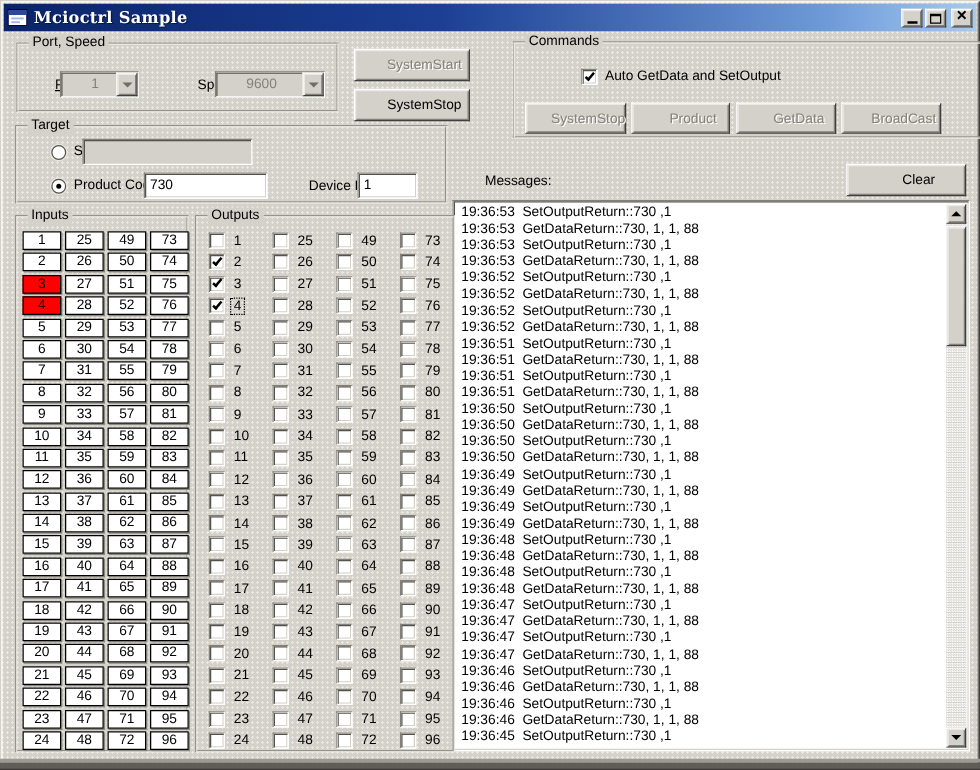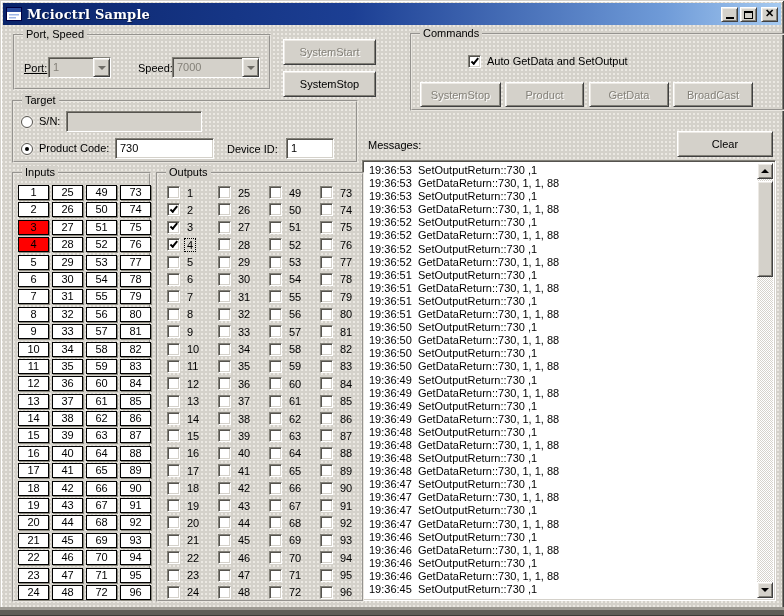--- a/index.html
+++ b/index.html
@@ -6,21 +6,21 @@
   * { box-sizing:border-box; }
   .window {
     position:relative; width:784px; height:616px; overflow:hidden;
     font-family:"Liberation Sans", sans-serif; font-size:11px; color:#000;
     background-color:#d4d1ca;
     background-image: radial-gradient(#ebe8e2 0.9px, transparent 1px);
     background-size:4px 4px;
     box-shadow: inset 1px 1px 0 #d4d1ca, inset -1px 0 0 #404040,
                 inset 2px 2px 0 #ffffff, inset -2px 0 0 #828078;
   }
-  .abs { position:absolute; }
+  .abs { position:absolute;padding-left:20px; }
   
   .titlebar {
     left:3px; top:3px; width:778px; height:22px;
     background:linear-gradient(to right,#0a246a,#1c3f94 45%,#6f9bd8 85%,#a6caf0);
     display:flex; align-items:center; padding:0 3px;
   }
   .title-text {
     color:#fff; font-family:"DejaVu Serif","Liberation Serif",serif;
     font-weight:bold; font-size:13px; margin-left:5px; letter-spacing:0.2px;
     text-shadow:1px 1px 0 rgba(0,0,0,0.45);
@@ -159,33 +159,33 @@
     <span class="grouplabel">Port, Speed</span>
     <span class="abs label" style="left:9px; top:26px;text-decoration:underline;">Port:</span>
     <div class="abs sunken combo" style="left:33px; top:21px; width:63px; height:21px;">
       <span class="cval">1</span>
       <span class="cbtn">
           <span class="arrow-down"></span>
         </span>
     </div>
     <span class="abs label" style="left:123px; top:26px;">Speed:</span>
     <div class="abs sunken combo" style="left:157px; top:21px; width:88px; height:21px;">
-      <span class="cval">7000</span>
+      <span class="cval">9600</span>
       <span class="cbtn">
           <span class="arrow-down"></span>
         </span>
     </div>
   </div>
 
   <div class="abs btn" style="left:283px; top:71px; width:93px; height:26px;">SystemStop</div>
   <div class="abs btn disabled" style="left:283px; top:39px; width:93px; height:26px;">SystemStart</div>
 
   <div class="abs groupbox" style="left:410px; top:33px; width:412px; height:78px;">
     <span class="grouplabel">Commands</span>
-    <div class="abs" style="left:56px; top:20px; display:flex; align-items:flex-start;">
+    <div class="abs" style="left:33px; top:20px; display:flex; align-items:flex-start;">
       <span class="cbox">
           <span class="checkmark"></span>
         </span>
       <span class="label" style="margin-left:6px;">Auto GetData and SetOutput</span>
     </div>
     <div class="abs btn disabled" style="left:8px; top:47px; width:81px; height:25px;">SystemStop</div>
     <div class="abs btn disabled" style="left:93px; top:47px; width:79px; height:25px;">Product</div>
     <div class="abs btn disabled" style="left:177px; top:47px; width:80px; height:25px;">GetData</div>
     <div class="abs btn disabled" style="left:261px; top:47px; width:80px; height:25px;">BroadCast</div>
   </div>

